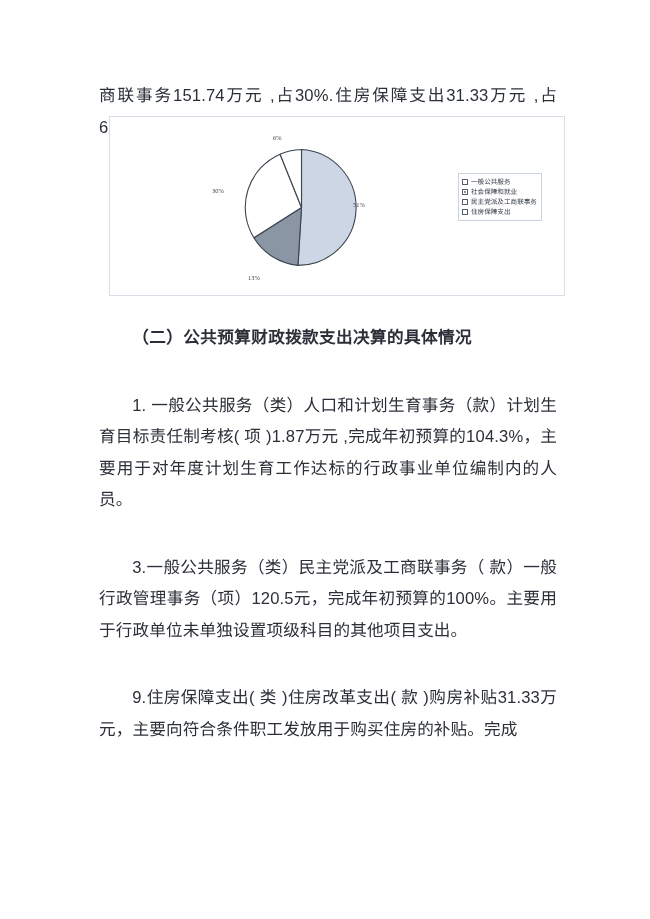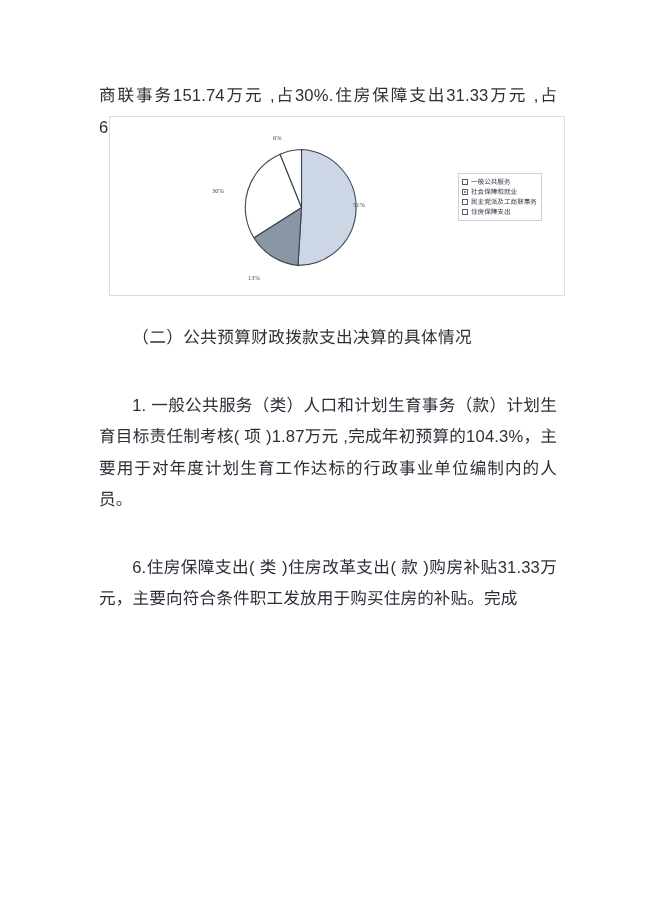--- a/index.html
+++ b/index.html
@@ -30,21 +30,21 @@
     letter-spacing: 0.15px;
     color: #2b3038;
     margin: 0;
     text-align: justify;
     text-justify: inter-character;
     word-break: break-all;
   }
   .para.indent { text-indent: 2em; margin-top: 36px; }
   .para.heading {
     text-indent: 2em;
-    font-weight: 400;
+    font-weight: 700;
     letter-spacing: 0.4px;
   }
 
   
   .chart-box {
     position: absolute;
     left: 109px;
     top: 116px;
     width: 456px;
     height: 180px;
@@ -168,16 +168,17 @@
           <span class="legend-text">住房保障支出</span>
         </div>
       </div>
 
     </div>
   </div>
 
   <div class="body-text" style="top:322px;">
     <p class="para heading">（二）公共预算财政拨款支出决算的具体情况</p>
     <p class="para indent">1. 一般公共服务（类）人口和计划生育事务（款）计划生育目标责任制考核( 项 )1.87万元 ,完成年初预算的104.3%，主要用于对年度计划生育工作达标的行政事业单位编制内的人员。</p>
-    <p class="para indent">6.住房保障支出( 类 )住房改革支出( 款 )购房补贴31.33万元，主要向符合条件职工发放用于购买住房的补贴。完成</p>
+    <p class="para indent">3.一般公共服务（类）民主党派及工商联事务（ 款）一般行政管理事务（项）120.5元，完成年初预算的100%。主要用于行政单位未单独设置项级科目的其他项目支出。</p>
+    <p class="para indent">9.住房保障支出( 类 )住房改革支出( 款 )购房补贴31.33万元，主要向符合条件职工发放用于购买住房的补贴。完成</p>
   </div>
 
 </div>
 
 </body></html>

